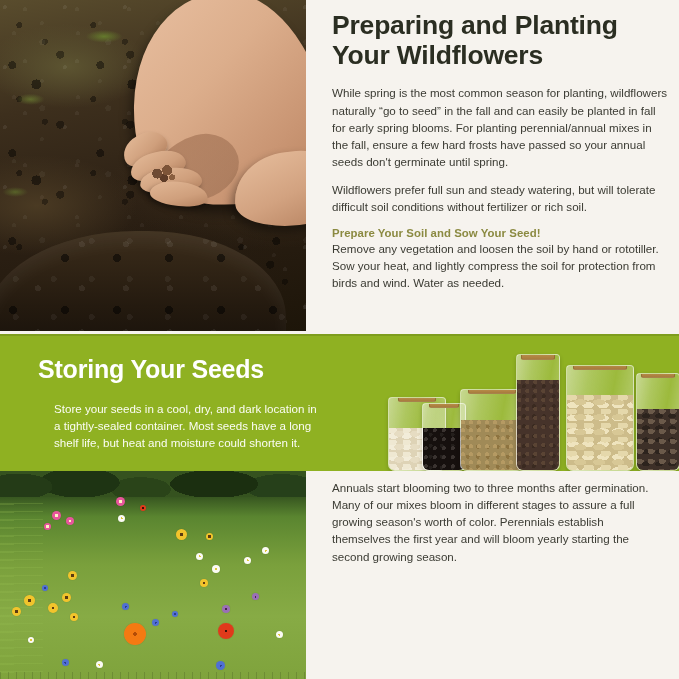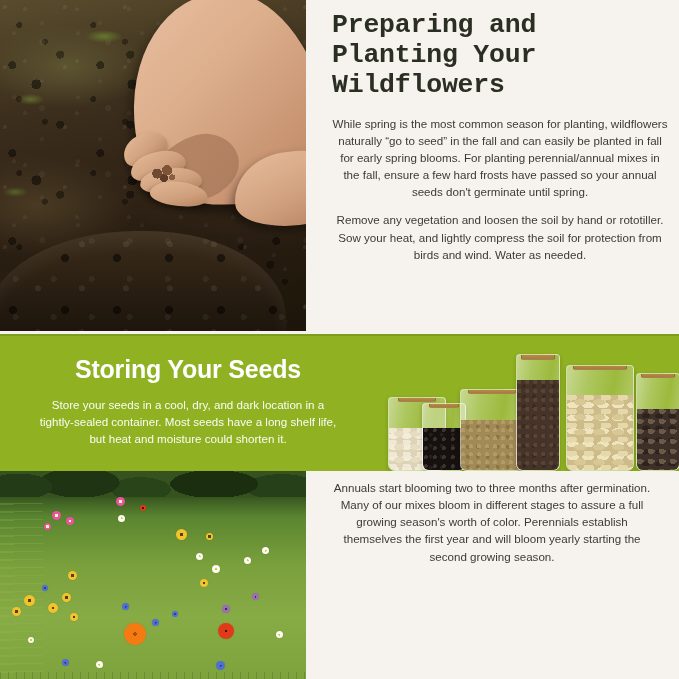--- a/index.html
+++ b/index.html
@@ -141,46 +141,43 @@
     left: 332px; top: 10px;
     width: 336px;
   }
   .h1 {
     margin: 0 0 14px 0;
     font-size: 26.5px;
     line-height: 1.14;
     font-weight: 700;
     letter-spacing: -0.2px;
     color: #2b2e22;
-    font-family: Liberation Mono, monospace;
   }
   .sub {
     margin: 0 0 1px 0;
     font-size: 11.4px;
     font-weight: 700;
     color: #8b8a41;
     letter-spacing: .05px;
   }
   .body {
     margin: 0 0 11px 0;
     font-size: 11.6px;
     line-height: 1.48;
     color: #3b3b33;
-    text-align: center;
   }
   .body.last { margin-bottom: 0; }
 
   
   .sec2 {
     position: absolute;
     left: 0; top: 334px;
     width: 679px; height: 137px;
     background: #8fb122;
     overflow: hidden;
-    text-align: center;
   }
   .sec2::before {
     content: "";
     position: absolute;
     left: 0; top: 0; right: 0; height: 2px;
     background: #7e9d1d;
   }
   .sec2-text {
     position: absolute;
     left: 38px; top: 22px;
@@ -188,21 +185,21 @@
   }
   .h2 {
     margin: 0 0 12px 0;
     font-size: 25px;
     font-weight: 700;
     color: #ffffff;
     letter-spacing: -0.2px;
     line-height: 1.1;
   }
   .body-light {
-    margin: 0;
+    margin: 16px;
     font-size: 11.6px;
     line-height: 1.5;
     color: #fbfdf4;
   }
 
   .jars {
     position: absolute;
     left: 384px; top: 8px;
     width: 288px; height: 129px;
   }
@@ -370,21 +367,23 @@
       <div class="finger f4"></div>
       <div class="seed-cluster"></div>
       <div class="hand-second"></div>
     </div>
 
     <div class="sec1-text">
       <h1 class="h1">Preparing and Planting Your Wildflowers</h1>
 
       <p class="body">While spring is the most common season for planting, wildflowers naturally “go to seed” in the fall and can easily be planted in fall for early spring blooms. For planting perennial/annual mixes in the fall, ensure a few hard frosts have passed so your annual seeds don't germinate until spring.</p>
 
-
+      <p class="body">Wildflowers prefer full sun and steady watering, but will tolerate difficult soil conditions without fertilizer or rich soil.</p>
+
+      <p class="sub">Prepare Your Soil and Sow Your Seed!</p>
       <p class="body last">Remove any vegetation and loosen the soil by hand or rototiller. Sow your heat, and lightly compress the soil for protection from birds and wind. Water as needed.</p>
     </div>
   </section>
 
   <section class="sec2">
     <div class="sec2-text">
       <h2 class="h2">Storing Your Seeds</h2>
       <p class="body-light">Store your seeds in a cool, dry, and dark location in a tightly-sealed container. Most seeds have a long shelf life, but heat and moisture could shorten it.</p>
     </div>
 

